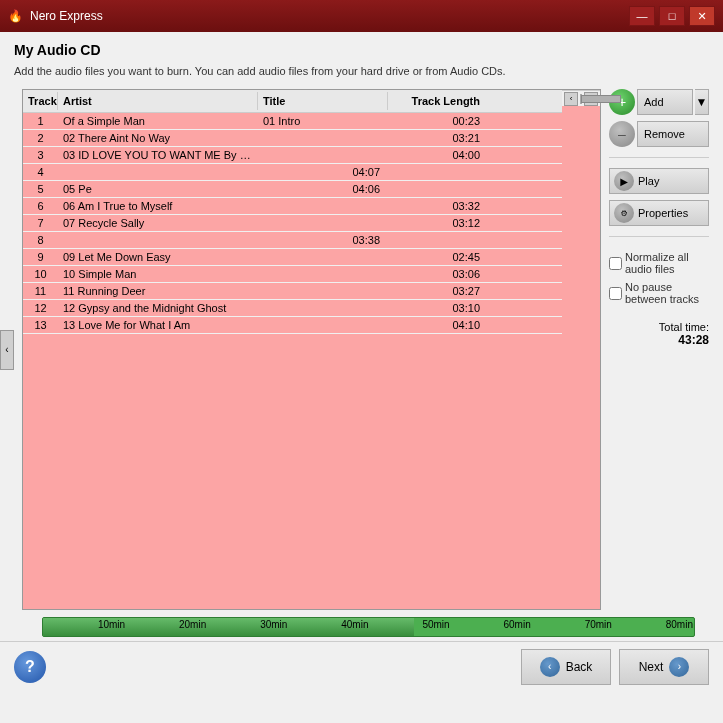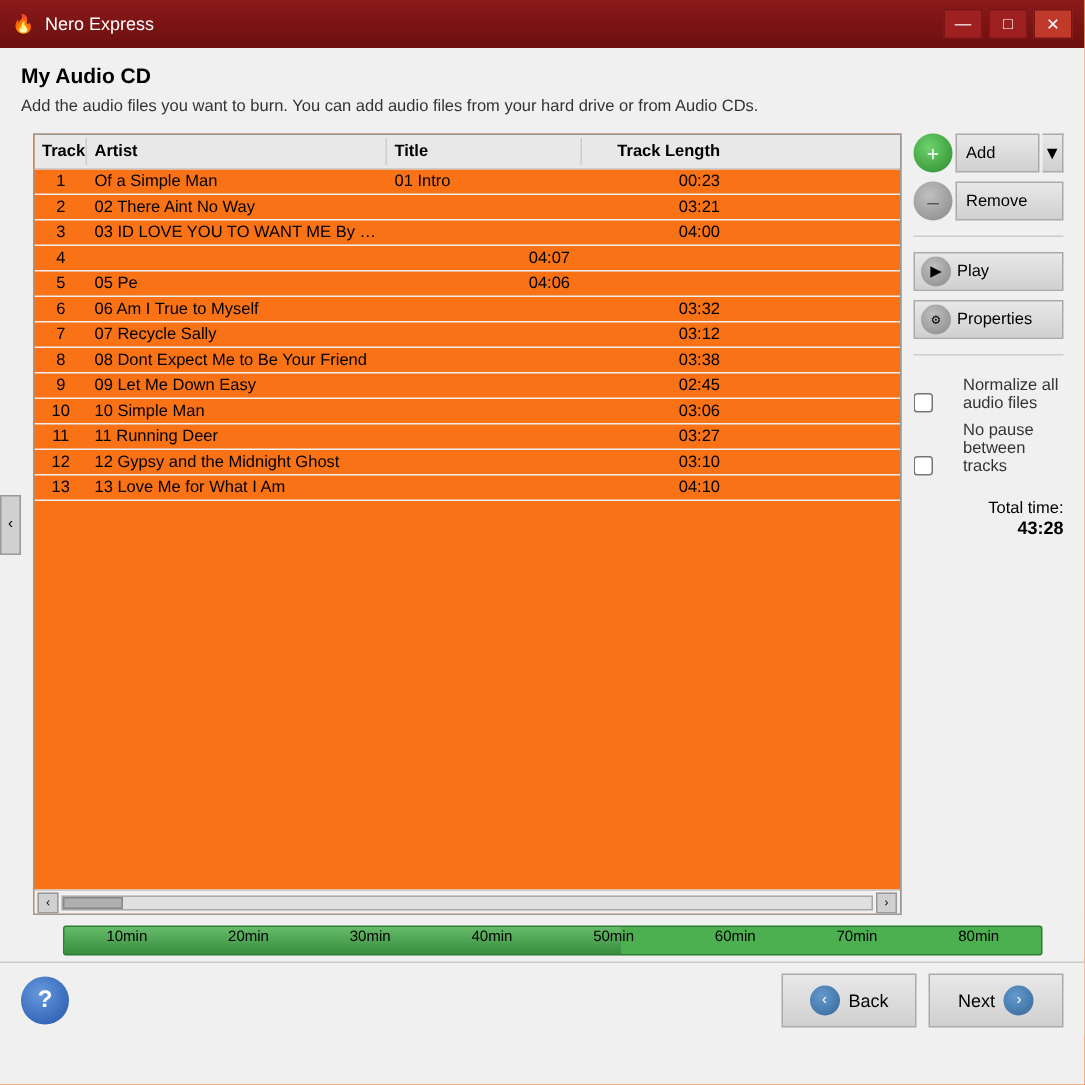--- a/index.html
+++ b/index.html
@@ -38,23 +38,23 @@
     .content-area {
       display: flex;
       gap: 8px;
       height: calc(100% - 50px);
     }
 
     
     .track-panel {
       flex: 1;
       border: 1px solid #999;
-      background: #f97316;
-      display: flex;
-      flex-direction: column;
+      background: #fca5a5;
+      display: flex;
+      flex-direction: row;
       position: relative;
     }
 
     .track-header {
       display: grid;
       grid-template-columns: 35px 200px 130px 100px;
       border-bottom: 1px solid #ccc;
       background: #e8e8e8;
       padding: 2px 0;
     }
@@ -141,21 +141,21 @@
       width: 100%; height: 26px; background: linear-gradient(to bottom, #e8e8e8, #d0d0d0);
       border: 1px solid #aaa; cursor: pointer; font-size: 11px; display: flex; align-items: center;
       gap: 4px; padding: 0 4px;
     }
     .btn-full:disabled { color: #aaa; cursor: default; }
     .btn-full .icon-circle { width: 20px; height: 20px; border-radius: 50%; background: radial-gradient(circle at 40% 35%, #c0c0c0, #888); display: flex; align-items: center; justify-content: center; font-size: 10px; }
 
     .separator { height: 1px; background: #ccc; margin: 4px 0; }
 
     .checkbox-area { margin-top: 4px; }
-    .checkbox-label { display: flex; align-items: flex-end; gap: 20px; font-size: 11px; color: #333; margin-bottom: 6px; cursor: pointer; }
+    .checkbox-label { display: flex; align-items: center; gap: 3px; font-size: 11px; color: #333; margin-bottom: 6px; cursor: pointer; }
     .checkbox-label input { margin-top: 1px; }
 
     .total-time { text-align: right; font-size: 11px; margin-top: 4px; }
     .total-time-val { font-weight: bold; font-size: 12px; }
 
     
     .progress-area {
       margin: 0 14px;
       height: 22px;
       position: relative;
@@ -166,21 +166,21 @@
       border-radius: 2px; position: relative; overflow: hidden;
       display: flex;
     }
     .progress-filled { background: linear-gradient(to bottom, #66bb6a, #388e3c); width: 57%; }
     .progress-marks {
       display: flex; justify-content: space-between;
       font-size: 10px; color: #000; padding: 0 2px;
       position: absolute; width: 100%; top: 2px;
       pointer-events: none;
     }
-    .progress-mark { flex: 1; text-align: center; }
+    .progress-mark { flex: 1; text-align: right; }
 
     
     .bottom-bar {
       height: 50px; background: #f0f0f0; border-top: 1px solid #ccc;
       display: flex; align-items: center; padding: 0 14px; justify-content: space-between;
     }
     .help-btn {
       width: 32px; height: 32px; border-radius: 50%; background: radial-gradient(circle at 40% 35%, #6699dd, #2255aa);
       border: none; color: white; font-size: 16px; font-weight: bold; cursor: pointer;
       display: flex; align-items: center; justify-content: center;
@@ -275,21 +275,20 @@
       <div class="track-cell">03:32</div>
     </div>
               <div class="track-row">
       <div class="track-cell num">7</div>
       <div class="track-cell">07 Recycle Sally</div>
       <div class="track-cell"></div>
       <div class="track-cell">03:12</div>
     </div>
               <div class="track-row">
       <div class="track-cell num">8</div>
-      <div class="track-cell">08 Dont Expect Me to Be Your Friend</div>
       <div class="track-cell"></div>
       <div class="track-cell">03:38</div>
     </div>
               <div class="track-row">
       <div class="track-cell num">9</div>
       <div class="track-cell">09 Let Me Down Easy</div>
       <div class="track-cell"></div>
       <div class="track-cell">02:45</div>
     </div>
               <div class="track-row">

